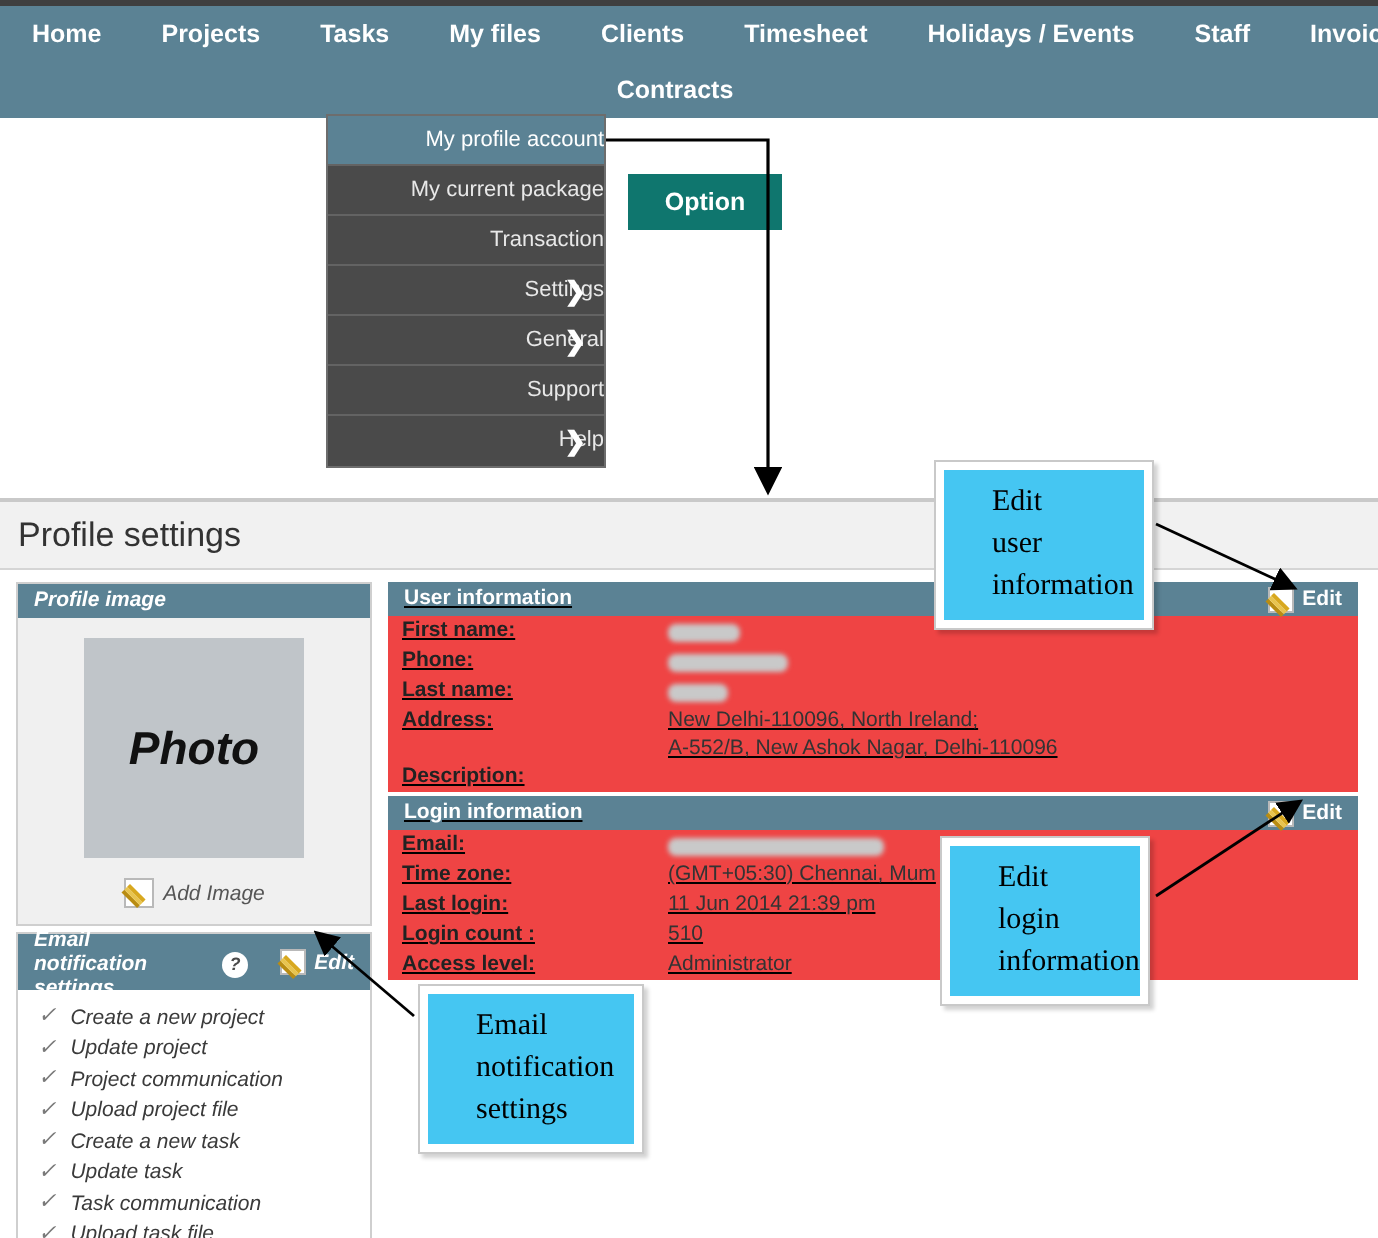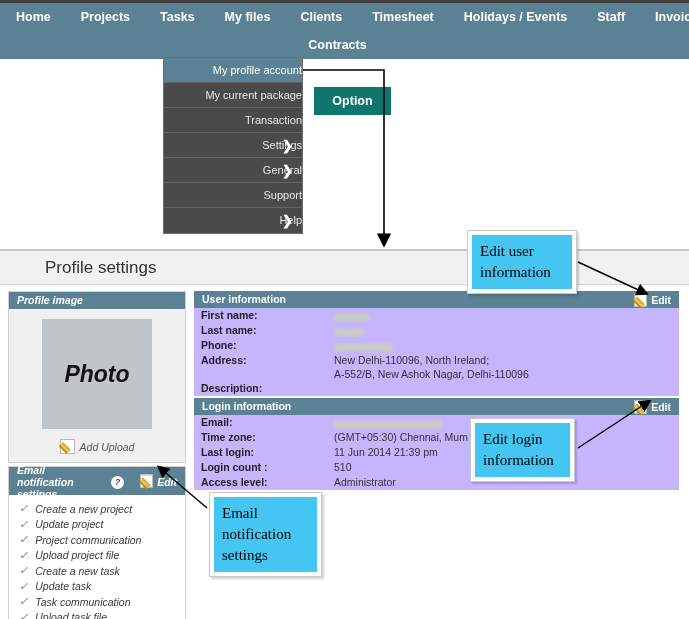--- a/index.html
+++ b/index.html
@@ -58,21 +58,21 @@
   #pagewrap {
     position:absolute; left:0; top:249px; width:689px; height:370px;
     background:#ffffff;
     border-top:2px solid #c9c9c9;
   }
   #pagehead {
     height:34px; background:#f1f1f1;
     border-bottom:1px solid #d5d5d5;
     display:flex; align-items:center;
   }
-  #pagetitle { font-size:17px; color:#333333; padding-left:9px;margin-left:36px; }
+  #pagetitle { font-size:17px; color:#333333; padding-left:9px; }
 
   #content { position:relative; padding:6px 5px 0 8px; display:flex; gap:8px; }
 
   
   #leftcol { width:178px; }
   .panel { border:1px solid #cfcfcf; background:#a3a3a3;font-style:italic; }
   .panel-hd {
     background:#5b8294; color:#ffffff;
     font-size:10.5px; font-weight:bold;
     height:17px; line-height:17px; padding-left:8px;
@@ -125,21 +125,21 @@
   #email-panel .panel-body { background:#ffffff; padding:6px 0 0 2px; }
   .chk-row {
     display:flex; align-items:center; gap:7px;
     font-size:10.5px; color:#3a3a3a; height:15.5px;
     padding-left:8px;
   }
   .tick { color:#7a7a7a; font-size:11px; line-height:1; }
 
   
   #rightcol { width:485px; }
-  .info-panel { background:#c4b5fd; }
+  .info-panel { background:#ef4444;text-decoration:underline; }
   .info-row { display:flex; font-size:10.5px; line-height:15px; min-height:15px; }
   .info-lbl { width:140px; font-weight:bold; color:#222; padding-left:7px; }
   .info-val { color:#333; }
   .info-val.multi { line-height:14px; }
   .redact {
     display:inline-block; height:9px; border-radius:4px;
     background:#c9c9c9; filter: blur(1.2px); vertical-align:middle;
     margin-top:3px;
   }
   #login-panel { margin-top:2px; }
@@ -147,21 +147,21 @@
   
   .callout {
     position:absolute; z-index:40;
     background:#ffffff; border:1px solid #c9c9c9;
     box-shadow:2px 2px 2px rgba(0,0,0,.18);
     padding:4px;
   }
   .callout-inner {
     background:#45c6f2; color:#000000;
     font-family:"Liberation Serif", serif; font-size:15px; line-height:21px;
-    padding:6px 8px;
+    padding:6px 24px;
   }
   #callout-user { left:467px; top:230px; width:110px; }
   #callout-login { left:470px; top:418px; width:105px; }
   #callout-email { left:209px; top:492px; width:113px; }
 
   svg.overlay {
     position:absolute; left:0; top:0; width:689px; height:619px;
     pointer-events:none; z-index:45;
   }
 </style>
@@ -209,21 +209,21 @@
       <div class="panel" id="profile-image-panel">
         <div class="panel-hd">
           <span>Profile image</span>
         </div>
         <div class="panel-body">
           <div class="photo-box">
             <span>Photo</span>
           </div>
           <div class="addimg">
             <span class="pencil"></span>
-            <span>Add Upload</span>
+            <span>Add Image</span>
           </div>
         </div>
       </div>
 
       <div class="panel" id="email-panel">
         <div class="panel-hd">
           <span class="ehd-title">
             <span>Email notification</span>
             <span>settings</span>
           </span>
@@ -280,26 +280,26 @@
             <span class="pencil sm"></span>
             <span>Edit</span>
           </span>
         </div>
         <div class="panel-body" id="user-rows">
             <div class="info-row">
               <div class="info-lbl">First name:</div>
               <div class="info-val"><span class="redact" style="width: 36px;"></span></div>
             </div>
             <div class="info-row">
+              <div class="info-lbl">Phone:</div>
+              <div class="info-val"><span class="redact" style="width: 60px;"></span></div>
+            </div>
+            <div class="info-row">
               <div class="info-lbl">Last name:</div>
               <div class="info-val"><span class="redact" style="width: 30px;"></span></div>
-            </div>
-            <div class="info-row">
-              <div class="info-lbl">Phone:</div>
-              <div class="info-val"><span class="redact" style="width: 60px;"></span></div>
             </div>
             <div class="info-row">
               <div class="info-lbl">Address:</div>
               <div class="info-val multi">
                 <div>New Delhi-110096, North Ireland;</div>
                 <div>A-552/B, New Ashok Nagar, Delhi-110096</div>
               </div>
             </div>
             <div class="info-row">
               <div class="info-lbl">Description:</div>

